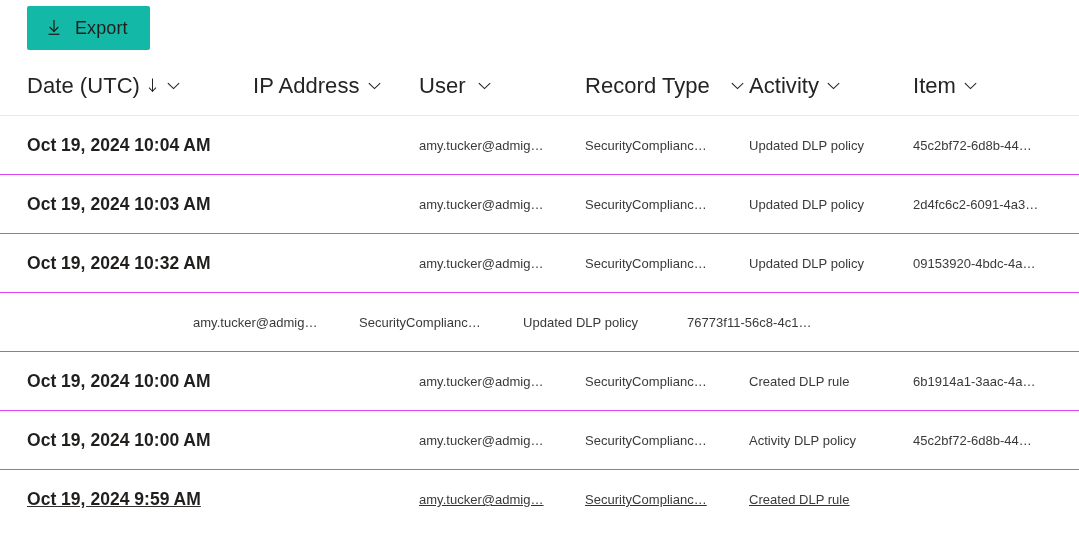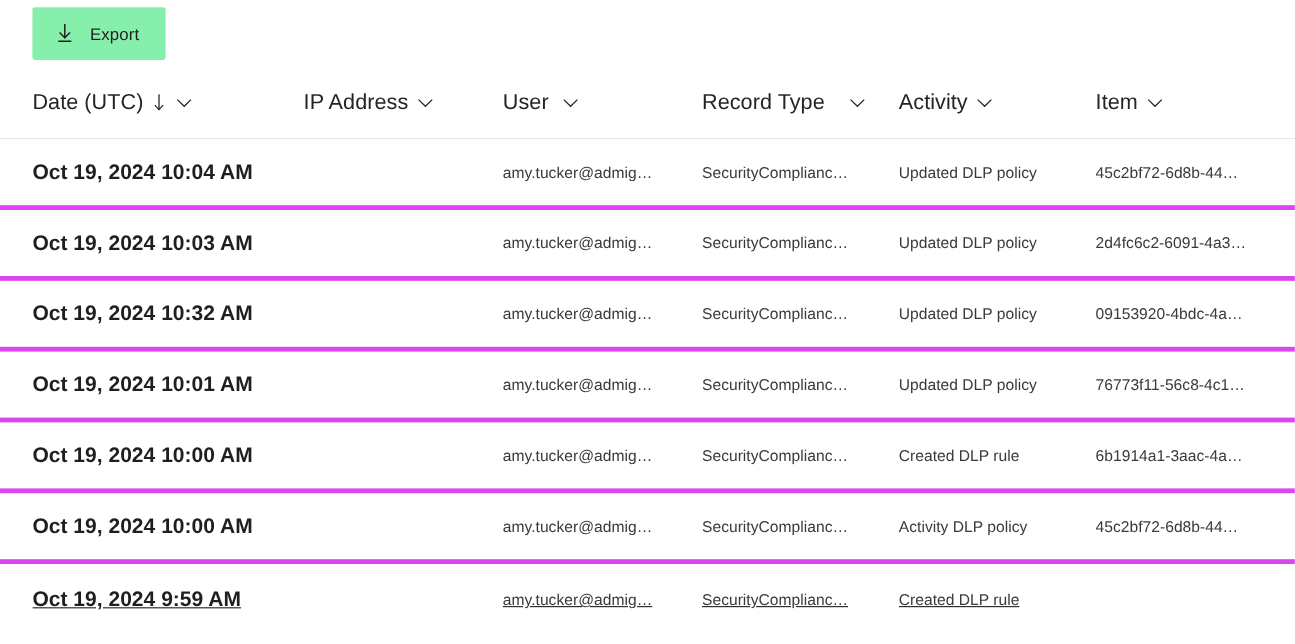--- a/index.html
+++ b/index.html
@@ -32,26 +32,26 @@
     display: flex;
     align-items: center;
     padding-left: 27px;
   }
   .export-button {
     display: inline-flex;
     align-items: center;
     gap: 12px;
     height: 44px;
     padding: 0 22px 0 18px;
-    background: #86efac;
+    background: #14b8a6;
     border: none;
     border-radius: 2px;
     cursor: pointer;
     font-family: "Liberation Sans", sans-serif;
-    font-size: 14px;
+    font-size: 18px;
     color: #201f1e;
     letter-spacing: 0.1px;
   }
   .export-icon {
     display: inline-block;
     width: 18px;
     height: 18px;
     line-height: 0;
   }
 
@@ -70,21 +70,21 @@
   }
 
   .header-row {
     height: 60px;
     border-bottom: 1px solid #ebe9e7;
   }
   .header-cell {
     display: flex;
     align-items: center;
     gap: 7px;
-    font-size: 18px;
+    font-size: 22px;
     color: #242424;
     letter-spacing: 0.05px;
     cursor: pointer;
     white-space: nowrap;
     box-sizing: border-box;
     padding-right: 10px;
   }
   .header-cell-label { }
 
   .sort-arrow {
@@ -96,21 +96,21 @@
   }
   .chevron {
     display: inline-block;
     width: 15px;
     height: 15px;
     line-height: 0;
   }
 
   .data-row {
     height: 59px;
-    border-bottom: 4px solid #d946ef;
+    border-bottom: 1px solid #d946ef;
   }
   .data-row:last-child { border-bottom: none; text-decoration: underline; }
 
   .cell {
     box-sizing: border-box;
     padding-right: 14px;
     font-size: 13px;
     color: #3b3a39;
     white-space: nowrap;
     overflow: hidden;
@@ -235,21 +235,20 @@
     <div class="row data-row">
       <div class="cell date-cell col-date">Oct 19, 2024 10:32 AM</div>
       <div class="cell col-ip"></div>
       <div class="cell col-user">amy.tucker@admig…</div>
       <div class="cell col-record">SecurityComplianc…</div>
       <div class="cell col-activity">Updated DLP policy</div>
       <div class="cell col-item">09153920-4bdc-4a…</div>
     </div>
 
     <div class="row data-row">
-      <div class="cell date-cell col-date">Oct 19, 2024 10:01 AM</div>
       <div class="cell col-ip"></div>
       <div class="cell col-user">amy.tucker@admig…</div>
       <div class="cell col-record">SecurityComplianc…</div>
       <div class="cell col-activity">Updated DLP policy</div>
       <div class="cell col-item">76773f11-56c8-4c1…</div>
     </div>
 
     <div class="row data-row">
       <div class="cell date-cell col-date">Oct 19, 2024 10:00 AM</div>
       <div class="cell col-ip"></div>

